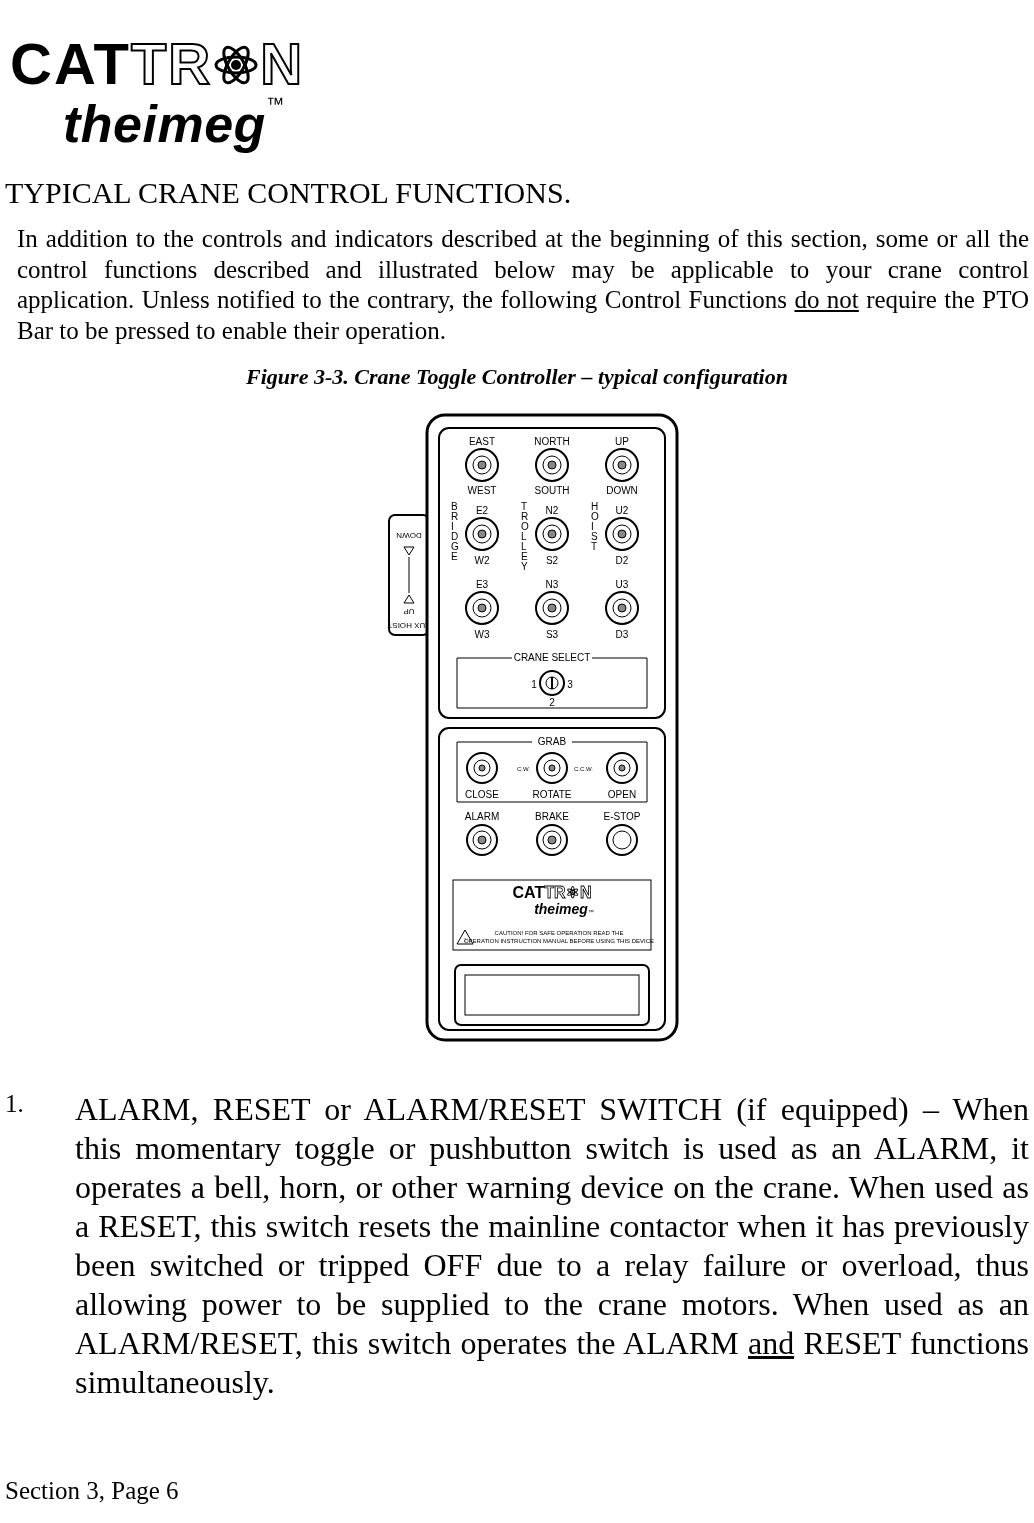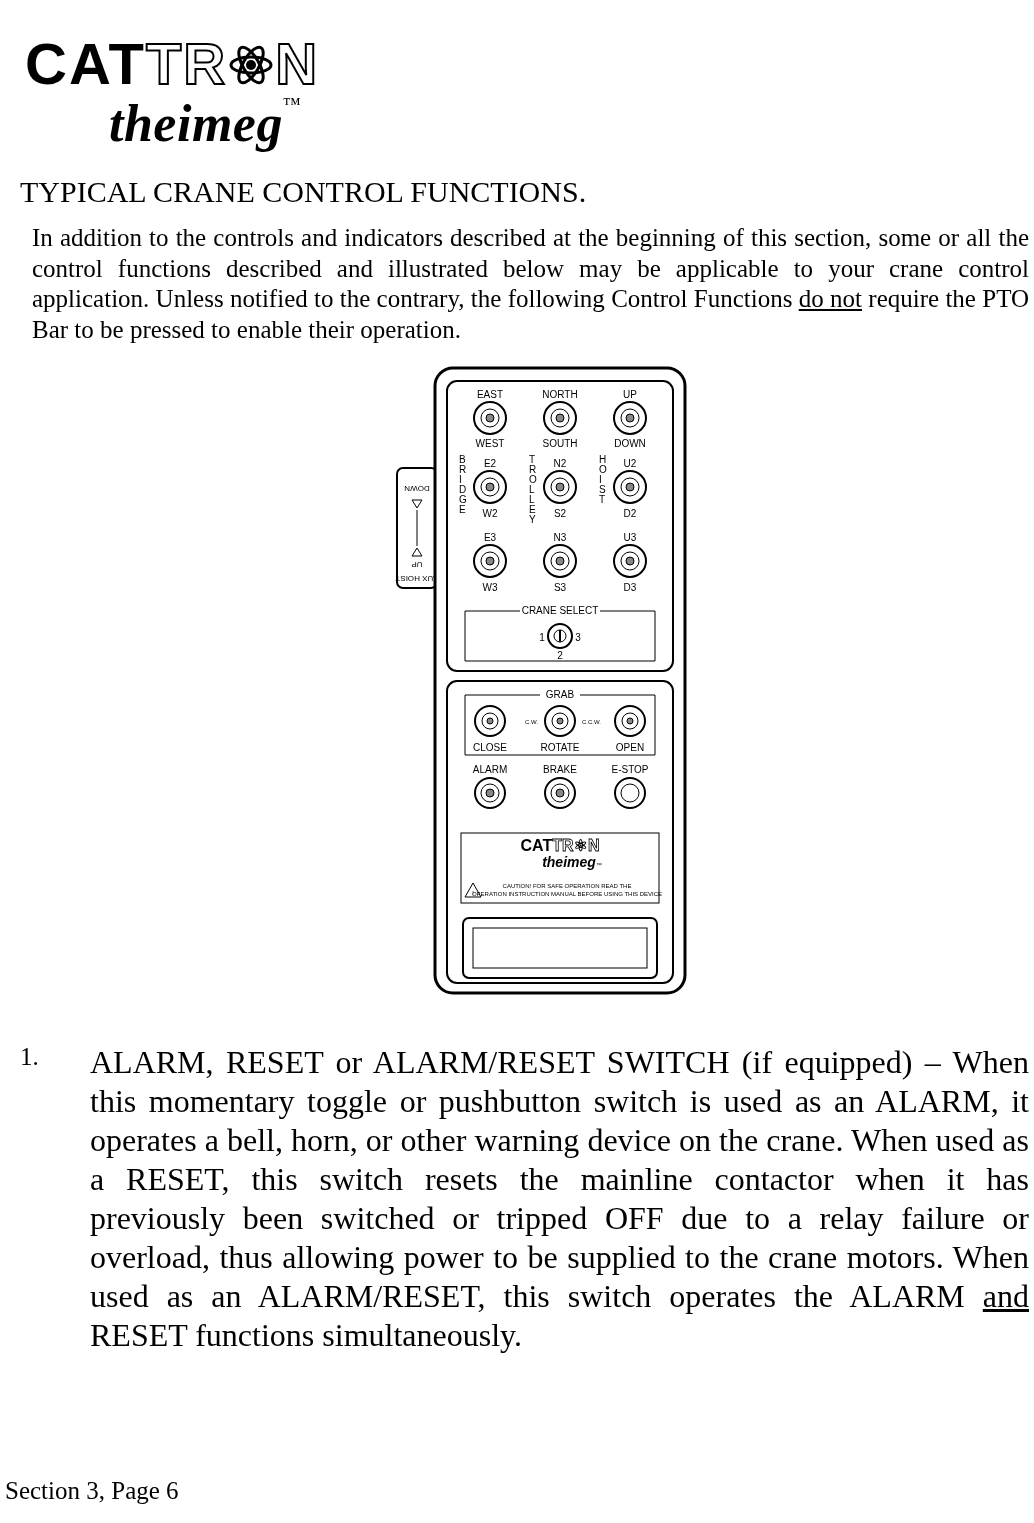--- a/index.html
+++ b/index.html
@@ -7,27 +7,27 @@
   margin:0; padding:0;
   width:1034px; height:1523px;
   font-family: "Times New Roman", Times, serif;
   color:#000;
   background:#fff;
 }
 .page {
   position:relative;
   box-sizing:border-box;
   width:1034px; height:1523px;
-  padding:30px 5px 20px 20px;
+  padding:30px 5px 20px 5px;
 }
 .logo-area { margin-bottom:22px; padding-left:5px;}
 .logo-top { font-size:58px; font-weight:bold; letter-spacing:2px; font-family:Arial,Helvetica,sans-serif;}
 .logo-top .outline { -webkit-text-stroke:2px #000; color:#fff; text-shadow:none; }
 .logo-atom { display:inline-block; vertical-align:middle; }
-.logo-sub { font-size:52px; font-style:italic; font-weight:bold; font-family:Liberation Serif, serif; margin-left:84px; margin-top:-8px; letter-spacing:0.5px;}
+.logo-sub { font-size:52px; font-style:italic; font-weight:bold; font-family:Liberation Sans, sans-serif; margin-left:53px; margin-top:-8px; letter-spacing:0.5px;}
 .brand-tm { font-size:18px; vertical-align:top; font-style:normal; font-weight:normal;}
 h2.heading { font-size:30px; font-weight:normal; margin:14px 0 14px 0; }
 p.body { font-size:25px; line-height:1.22; text-align:justify; margin:0 0 18px 12px; }
 p.caption { font-size:22px; font-style:italic; font-weight:bold; text-align:center; margin:0 0 20px 0; }
 .figure-zone { text-align:center; margin:10px 0 36px 0;}
 .controller-svg { display:inline-block; }
 .list-row { display:flex; margin-top:20px;}
 .list-num {flex:0 0 70px; font-size:25px;}
 .list-body { flex:1; font-size:32px; line-height:1.22; text-align:justify;}
 u { text-decoration:underline; }
@@ -50,20 +50,21 @@
     </div>
     <div class="logo-sub">theimeg<span class="brand-tm">™</span></div>
   </div>
 
   <h2 class="heading">TYPICAL CRANE CONTROL FUNCTIONS.</h2>
 
   <p class="body">
     <span>In addition to the controls and indicators described at the beginning of this section, some or all the control functions described and illustrated below may be applicable to your crane control application. Unless notified to the contrary, the following Control Functions </span><u>do not</u><span> require the PTO Bar to be pressed to enable their operation.</span>
   </p>
 
+  <p class="caption">Figure 3-3.  Crane Toggle Controller – typical configuration</p>
 
   <div class="figure-zone">
     <svg class="controller-svg" width="380" height="640" viewBox="0 0 380 640">
       <style>
         text { font-family: Arial, Helvetica, sans-serif; font-size:10px; }
         .sm { font-size:8px; }
         .xs { font-size:6px; }
         .brand-u { font-size:16px; font-weight:900; }
         .brand-l { font-size:14px; font-weight:bold; font-style:italic; }
       </style>

